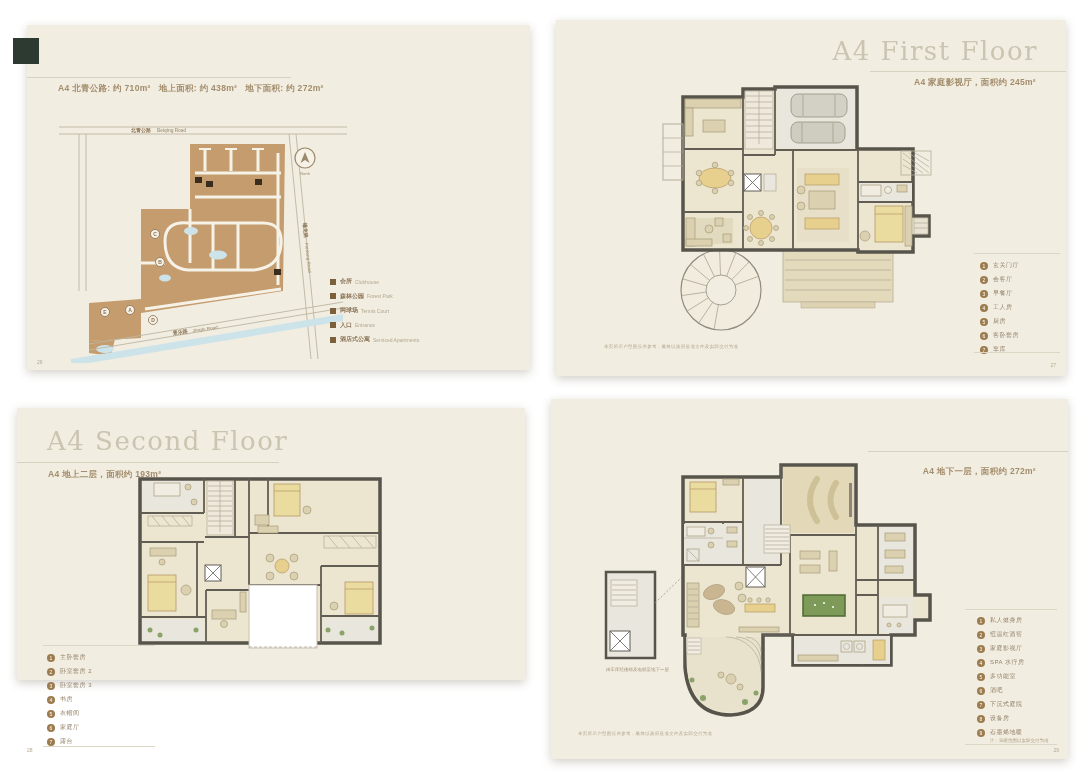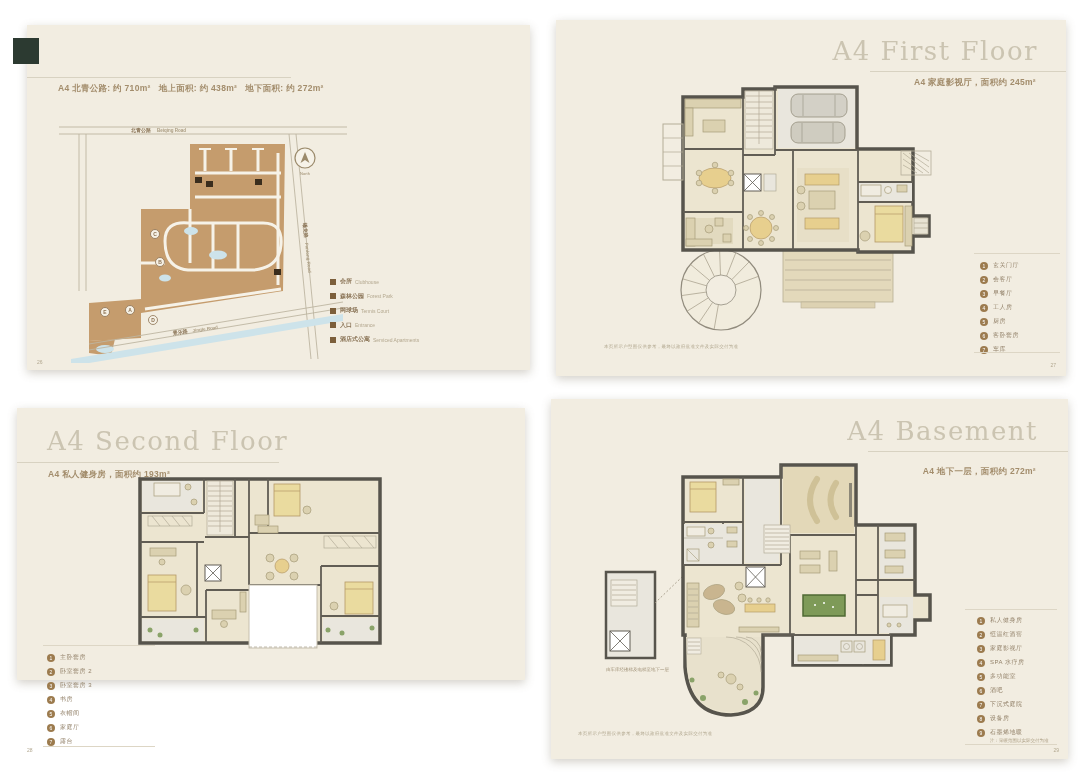--- a/index.html
+++ b/index.html
@@ -319,21 +319,21 @@
       </div>
   </div>
   <div class="thin" style="left:418px;top:332px;width:86px"></div>
   <div class="disc" style="left:48px;top:324px">本页所示户型图仅供参考，最终以政府批准文件及实际交付为准</div>
   <div class="pnum" style="right:10px;top:342px">27</div>
 </div>
 
 <div class="pg" style="left:17px;top:408px;width:508px;height:272px">
   <div class="ttl" style="left:30px;top:18px">A4 Second Floor</div>
   <div class="rule" style="left:0;top:54px;width:262px"></div>
-  <div class="sub" style="left:31px;top:61px">A4 私人健身房，面积约 193m²</div>
+  <div class="sub" style="left:31px;top:61px">A4 地上二层，面积约 193m²</div>
 
   <svg class="plan" style="left:93px;top:62px" width="310" height="240" viewBox="0 0 310 240">
     <path class="w4" fill="#ece5d0" d="M30,9 H270 V173 H30 Z"></path>
     <path class="iw" d="M94,9 V43 M30,43 H94 M30,72 H94 M87,72 V147 M30,147 H94 M96,120 V173 M96,120 H139 M125,9 V67 M95,67 H139 M139,9 V115 M158,9 V63 M139,63 H270 M211,96 V173 M211,96 H270 M139,115 H211 M211,146 H270 M30,147 H96"></path>
 
     <g>
       <rect x="32" y="149" width="62" height="22" class="tile"></rect>
       <rect x="213" y="148" width="55" height="23" class="tile"></rect>
       <circle cx="40" cy="160" r="2.5" class="grn"></circle>
         <circle cx="50" cy="165" r="2.5" class="grn"></circle>
@@ -441,21 +441,20 @@
     <div class="lgrow">
         <span class="lgn">7</span>
         <span class="lgt">露台</span>
       </div>
   </div>
   <div class="thin" style="left:26px;top:338px;width:112px"></div>
   <div class="pnum" style="left:10px;top:339px">28</div>
 </div>
 
 <div class="pg" style="left:551px;top:399px;width:517px;height:360px">
-  <div class="ttl" style="right:30px;top:17px">A4 Basement</div>
   <div class="rule" style="right:0;top:52px;width:200px"></div>
   <div class="sub r" style="right:32px;top:67px">A4 地下一层，面积约 272m²</div>
 
   <svg class="plan" style="left:42px;top:56px" width="350" height="300" viewBox="0 0 350 300">
 
     <g>
       <rect x="13" y="117" width="49" height="86" fill="#e9e6dd" class="w25" stroke-width="2.5"></rect>
       <rect x="18" y="125" width="26" height="26" fill="#f0ece1" stroke="#b2ab97" stroke-width=".7"></rect>
       <path class="tn" d="M19,130 H43 M19,135 H43 M19,140 H43 M19,145 H43"></path>
       <rect x="17" y="176" width="20" height="20" class="xbox"></rect>

